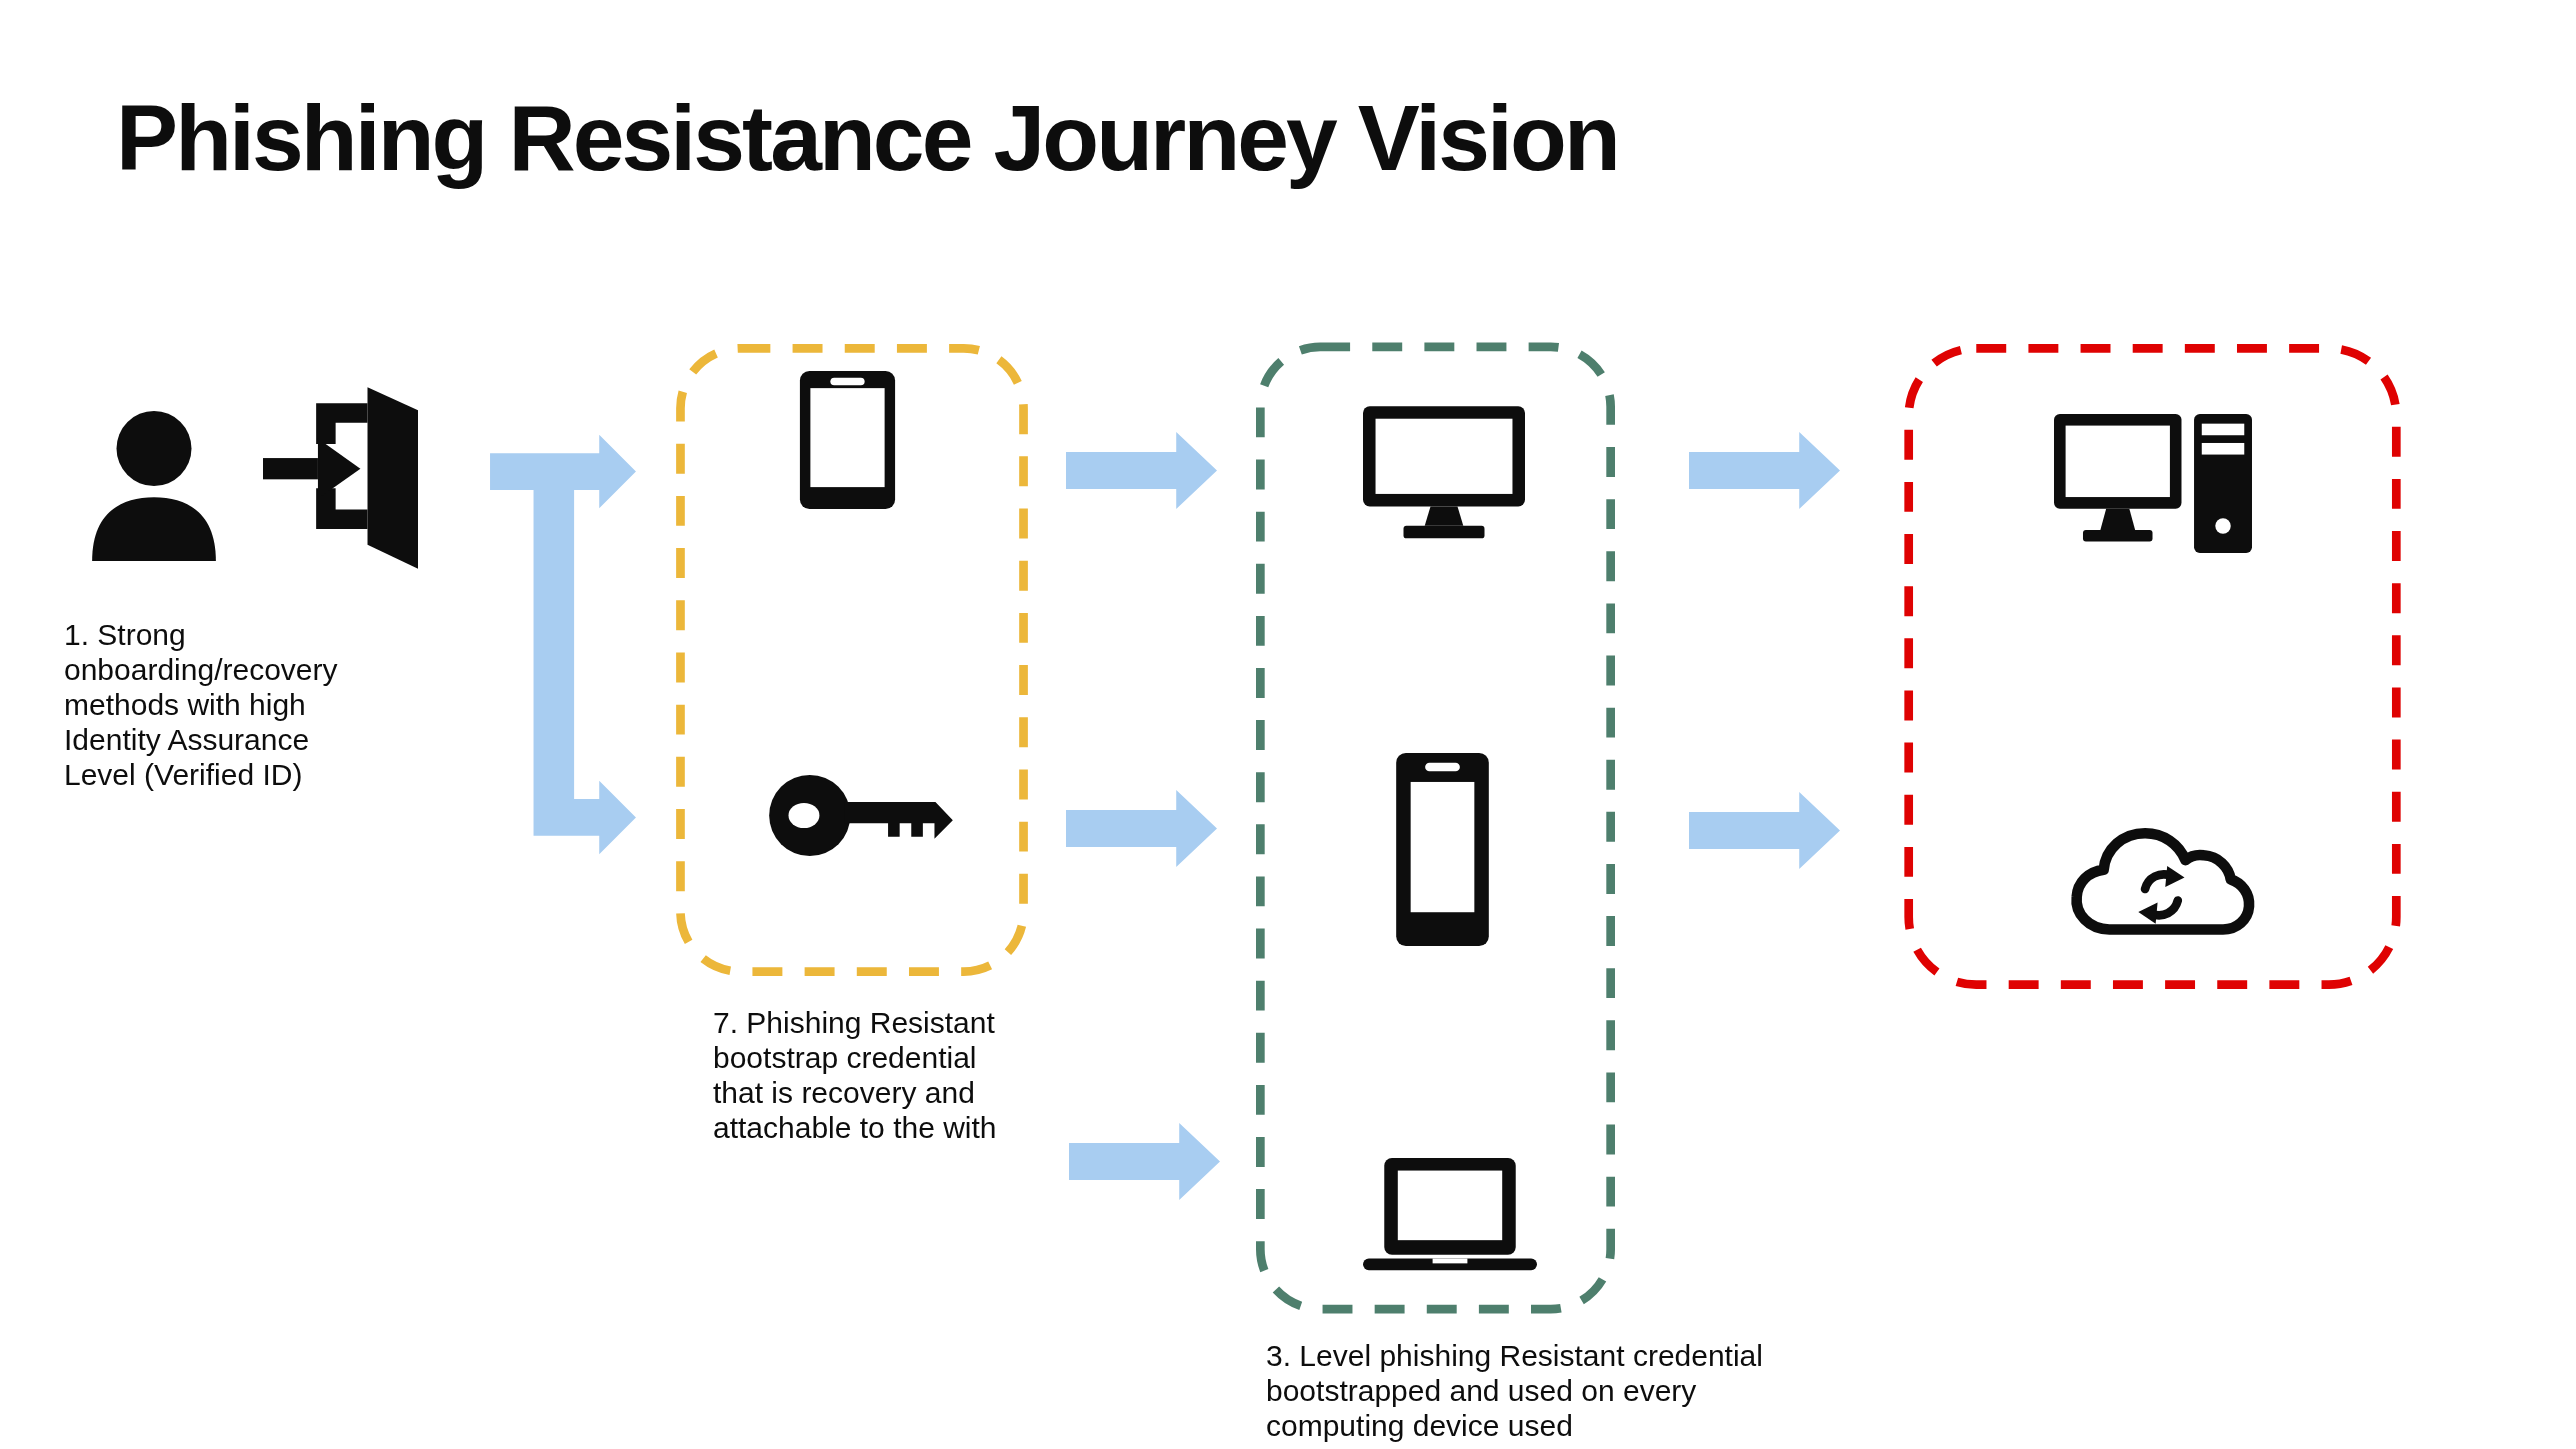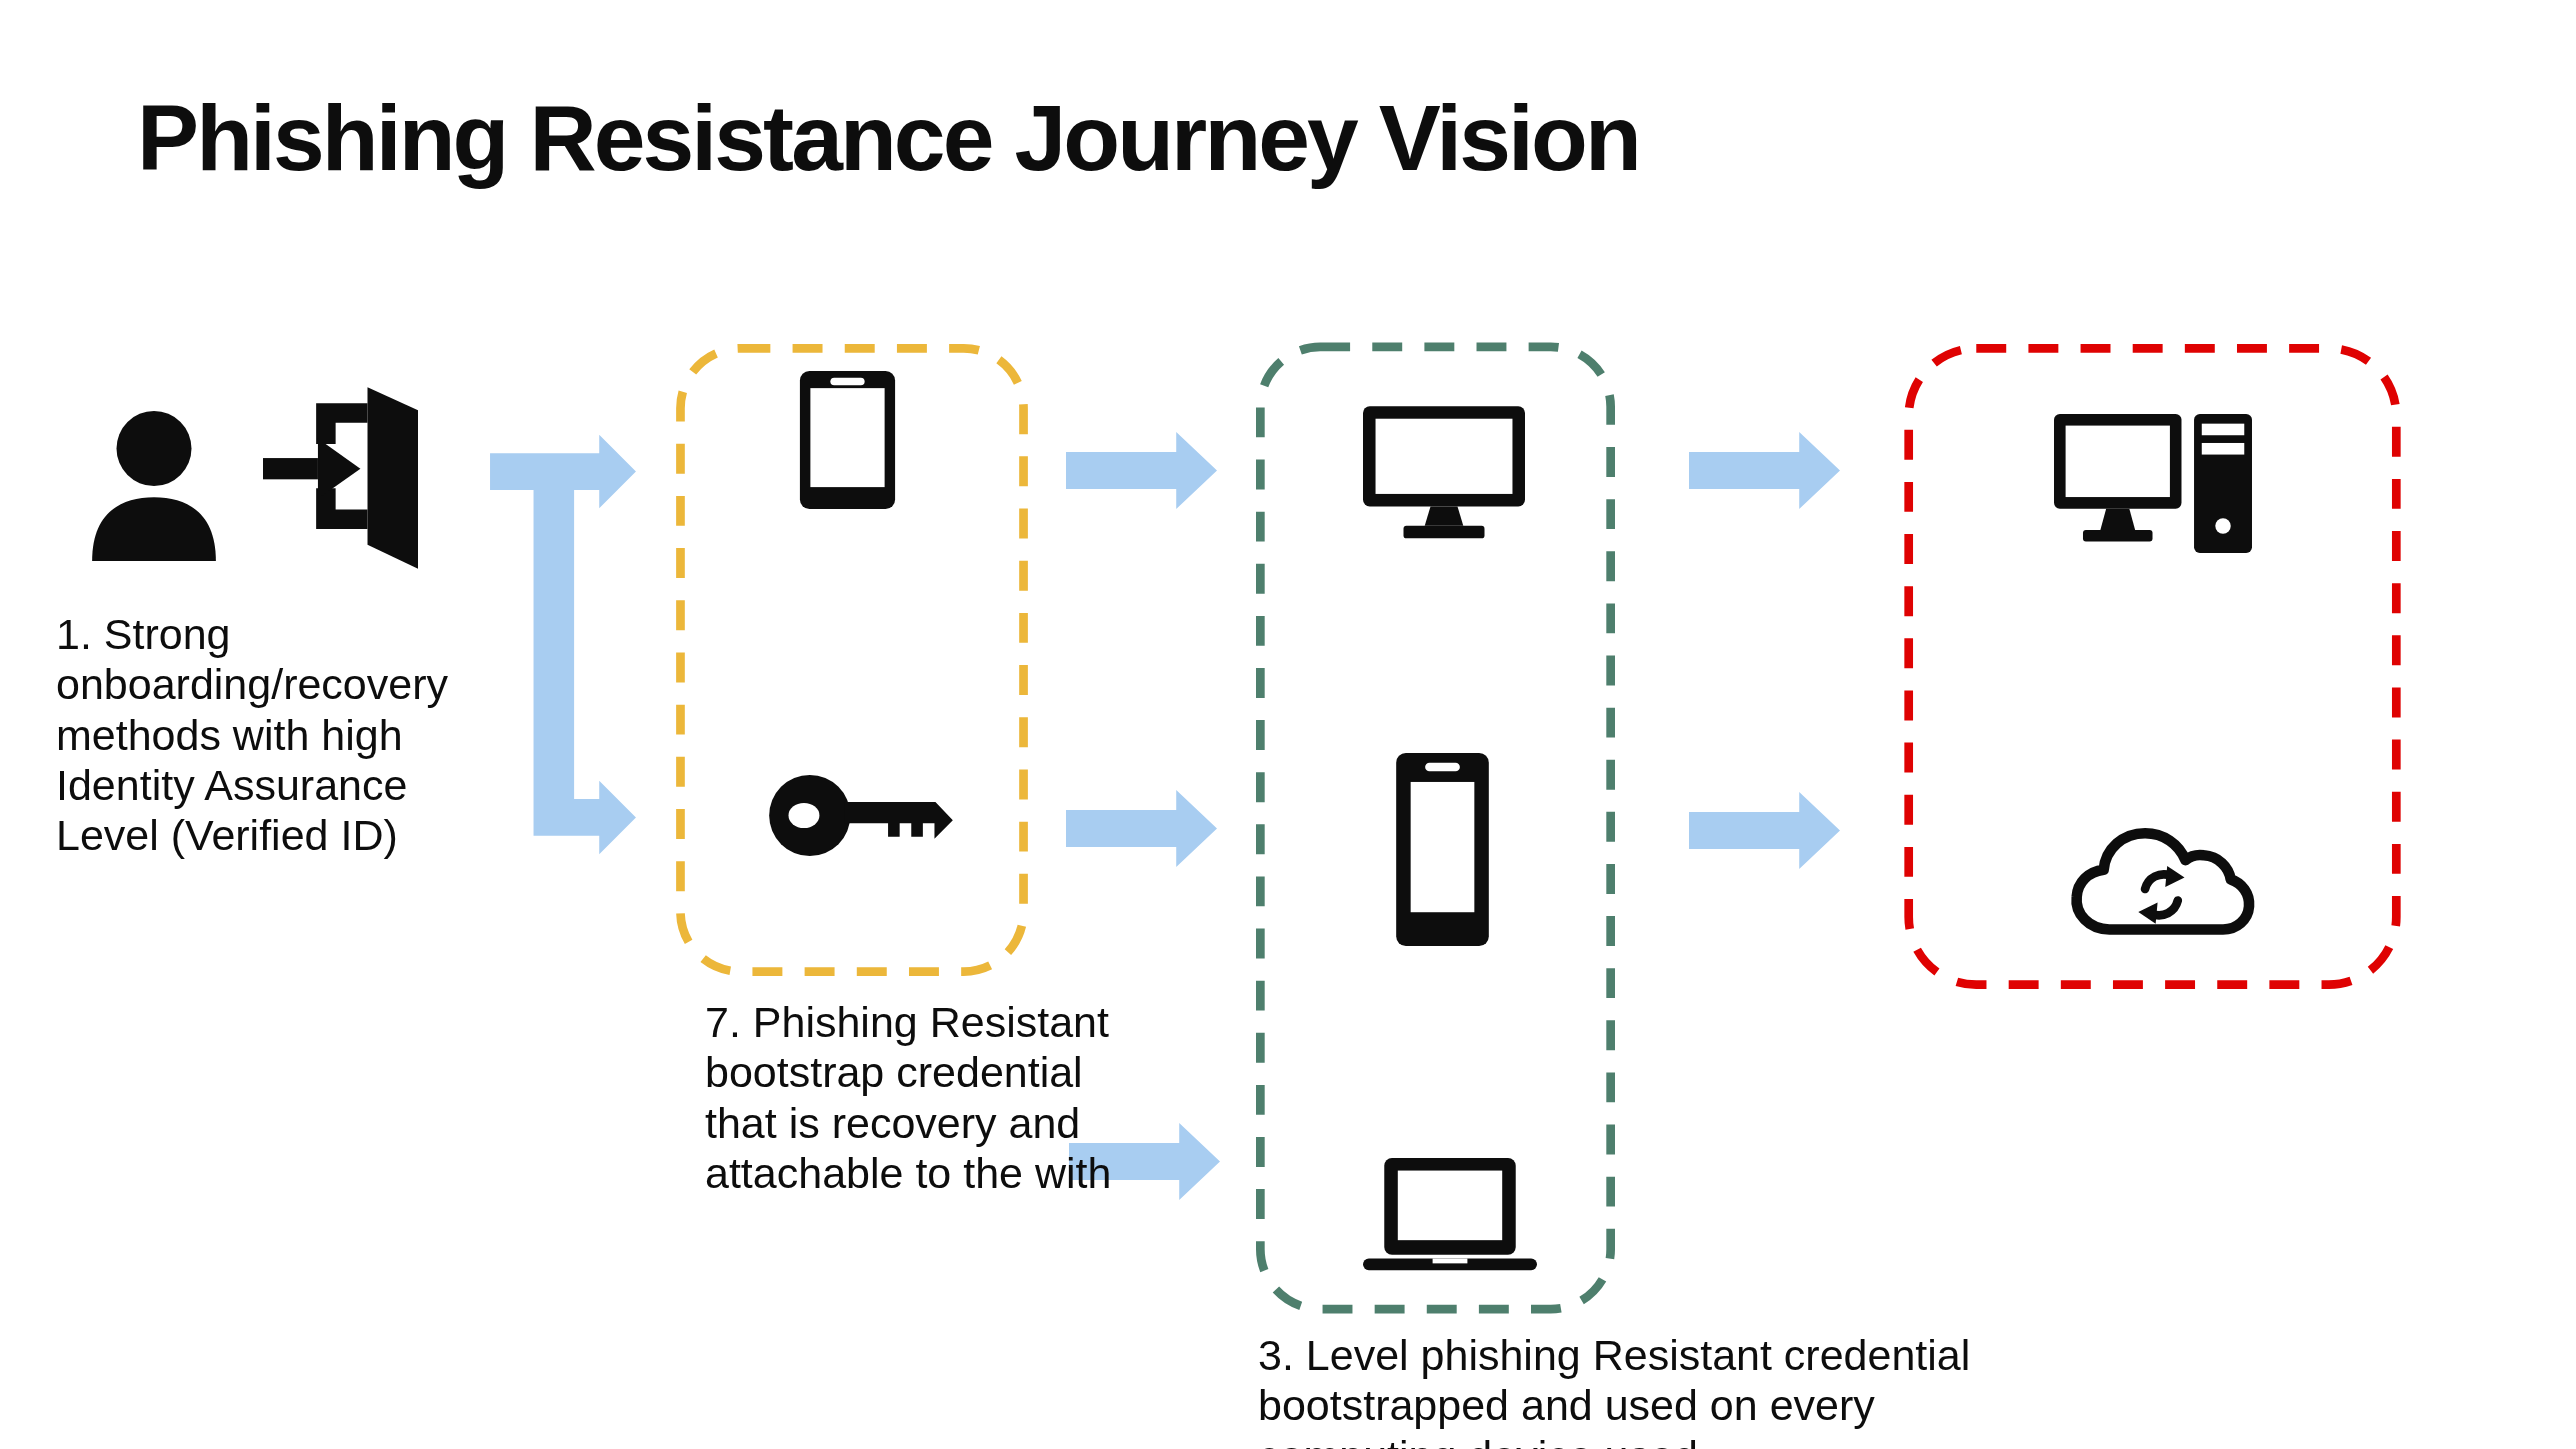--- a/index.html
+++ b/index.html
@@ -4,27 +4,27 @@
 <style>
   html,body{margin:0;padding:0;background:#ffffff;}
   .canvas{
     position:relative;
     width:2576px;height:1449px;
     background:#ffffff;
     font-family:"Liberation Sans", sans-serif;
     overflow:hidden;
   }
   .title{
-    position:absolute;left:137px;top:85px;margin:0;
+    position:absolute;left:116px;top:85px;margin:0;
     font-size:93px;font-weight:700;letter-spacing:-2.9px;
     color:var(--ink);white-space:nowrap;
   }
   .caption{
-    position:absolute;margin:0;
-    font-size:43px;line-height:1.17;color:var(--ink);
+    position:absolute;margin:8px;
+    font-size:30px;line-height:1.17;color:var(--ink);
     white-space:pre-line;
   }
   .caption b{font-weight:400;}
   .icon{position:absolute;display:block;}
   .icon .fill{fill:var(--ink);}
   .icon .neg{fill:#ffffff;}
   .icon .outline{fill:#ffffff;stroke:var(--ink);stroke-width:11;stroke-linejoin:round;}
   .icon .stroke-arc{fill:none;stroke:var(--ink);stroke-width:9;stroke-linecap:round;}
   .dashed-box{position:absolute;}
   .dashed-box rect{fill:none;stroke-width:9;stroke-dasharray:31 23;}

